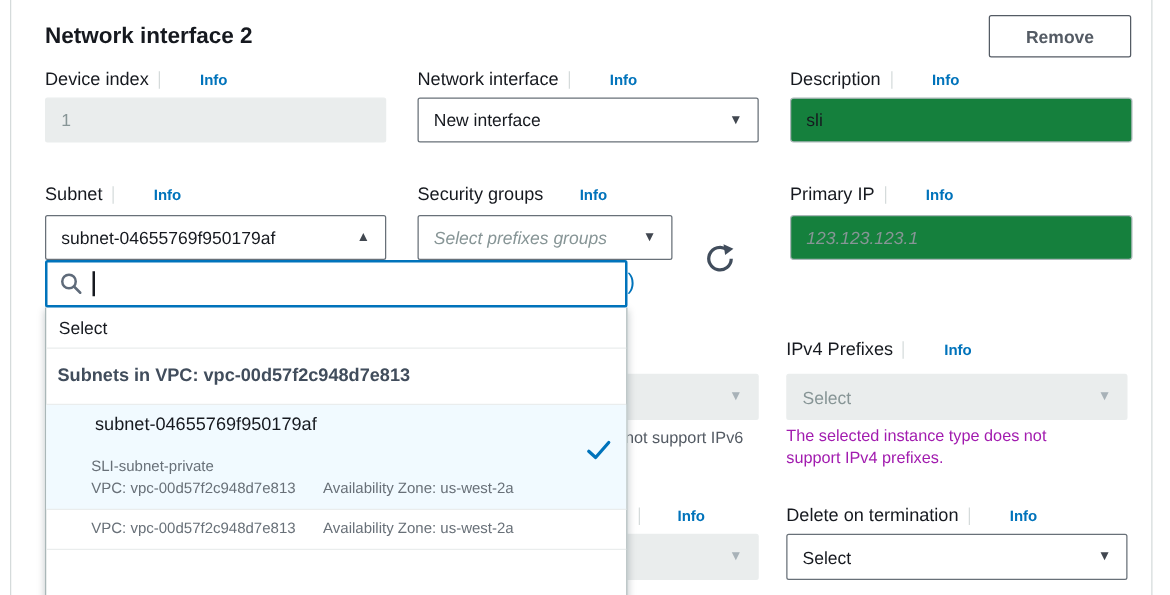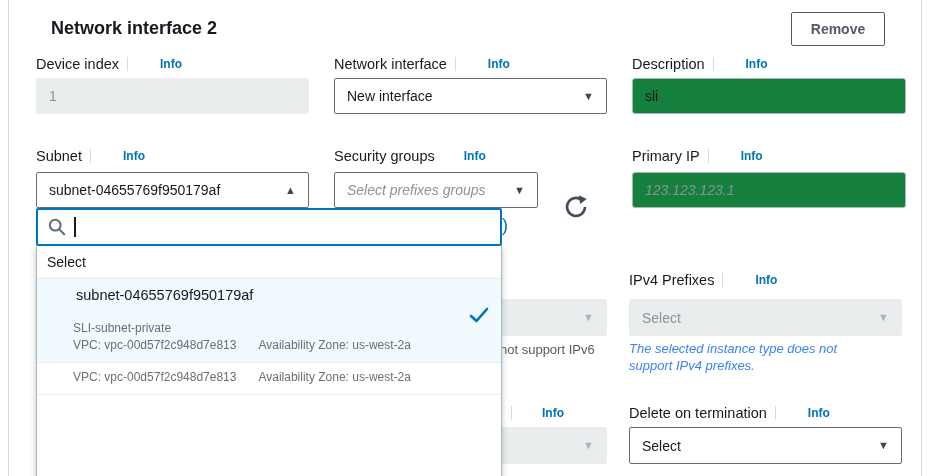--- a/index.html
+++ b/index.html
@@ -7,23 +7,23 @@
     width:936px;height:476px;position:relative;overflow:hidden;
     background:#ffffff;
     font-family:"Liberation Sans", sans-serif;
     color:#16191f;
     -webkit-font-smoothing:antialiased;
   }
   .abs{position:absolute;}
   .edge{position:absolute;top:0;width:1px;height:476px;background:#d5dbdb;}
 
   
-  .panel-title{left:36px;top:18px;font-size:18px;font-weight:700;color:#16191f;margin-left:15px;}
+  .panel-title{left:36px;top:18px;font-size:18px;font-weight:700;color:#16191f;}
   .remove-btn{
-    left:791px;top:12px;width:94px;height:34px;box-sizing:border-box;
+    left:791px;top:12px;width:114px;height:34px;box-sizing:border-box;
     background:#fff;border:1px solid #545b64;border-radius:2px;
     display:flex;align-items:center;justify-content:center;
     font-size:14px;font-weight:700;color:#545b64;cursor:pointer;
   }
 
   
   .label-row{display:flex;align-items:center;height:17px;font-size:14.5px;color:#16191f;}
   .label-sep{display:inline-block;width:1px;height:14px;background:#d5dbdb;margin:0 8px;}
   .label-sep.tight{margin:0 6px;}
   .info-link{font-size:12px;font-weight:700;color:#0073bb;cursor:pointer;padding-left:24px;}
@@ -74,21 +74,21 @@
     position:relative;box-sizing:border-box;padding:7px 12px 9px 36px;
     border-bottom:1px solid #eaeded;cursor:pointer;
   }
   .dd-option.selected{background:#f1faff;}
   .dd-opt-id{font-size:14.5px;color:#16191f;line-height:19px;margin:0 0 3px 3px;}
   .dd-opt-name{font-size:12px;color:#687078;line-height:15px;margin-bottom:2px;margin-top:16px;}
   .dd-opt-meta{display:flex;gap:22px;font-size:12px;color:#687078;line-height:15px;}
   .dd-check{position:absolute;right:12px;top:28px;}
 
   
-  .helper{font-size:13px;color:#3b82f6;line-height:17px;font-style:italic;}
+  .helper{font-size:13px;color:#a21caf;line-height:17px;}
 
   .icon-btn{cursor:pointer;}
 </style>
 </head>
 <body>
 
 <div class="edge" style="left:8px"></div>
 <div class="edge" style="left:921px"></div>
 
 <div class="abs panel-title">Network interface 2</div>
@@ -191,20 +191,21 @@
   <svg width="18" height="18" viewBox="0 0 18 18">
     <circle cx="7.2" cy="7.2" r="5.4" fill="none" stroke="#5f6b7a" stroke-width="2"></circle>
     <line x1="11.4" y1="11.4" x2="16.2" y2="16.2" stroke="#5f6b7a" stroke-width="2" stroke-linecap="round"></line>
   </svg>
   <span class="caret-bar"></span>
   <span></span>
 </div>
 
 <div class="abs dropdown">
   <div class="dd-plain">Select</div>
+  <div class="dd-group-header">Subnets in VPC: vpc-00d57f2c948d7e813</div>
 
   <div class="dd-option selected">
     <div class="dd-opt-id">subnet-04655769f950179af</div>
     <div class="dd-opt-name">SLI-subnet-private</div>
     <div class="dd-opt-meta">
       <span>VPC: vpc-00d57f2c948d7e813</span>
       <span>Availability Zone: us-west-2a</span>
     </div>
     <span class="dd-check">
       <svg width="20" height="16" viewBox="0 0 20 16">

